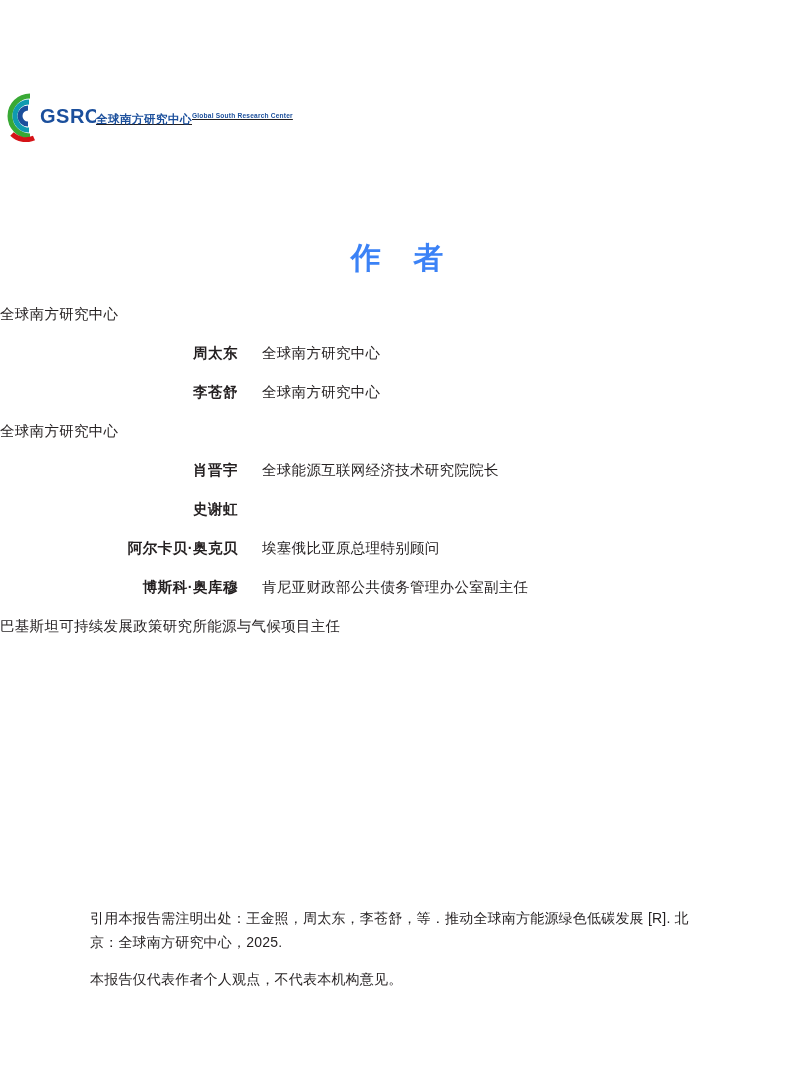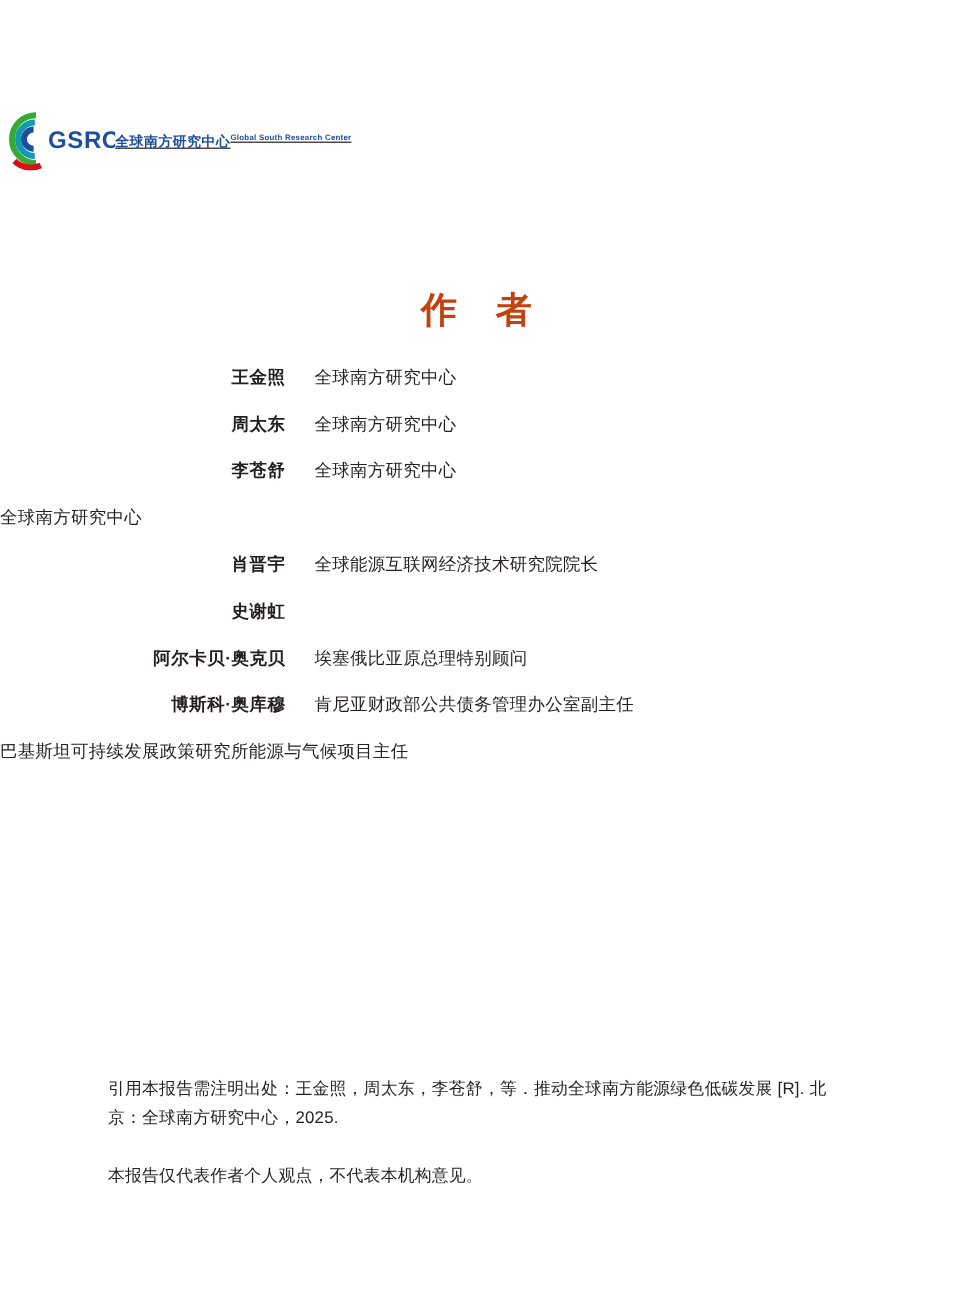--- a/index.html
+++ b/index.html
@@ -64,21 +64,21 @@
 
   
   .title {
     position: absolute;
     top: 238px;
     left: 0;
     width: 794px;
     text-align: center;
     font-size: 30px;
     font-weight: bold;
-    color: #c2410c;
+    color: #3b82f6;
     letter-spacing: 12px;
     text-indent: 12px;
   }
 
   
   .authors {
     position: absolute;
     top: 305px;
     left: 0;
     width: 794px;
@@ -113,21 +113,21 @@
     right: 80px;
     bottom: 86px;
   }
   .footer-line {
     font-size: 14px;
     color: #231f20;
     line-height: 1.75;
     letter-spacing: 0.2px;
   }
   .footer-line.second {
-    margin-top: 23px;
+    margin-top: 12px;
   }
 </style>
 </head>
 <body>
 
 <div class="page">
 
   <div class="logo-block">
     <div class="logo-mark">
       <svg class="logo-svg" width="96" height="52" viewBox="0 0 96 52">
@@ -141,21 +141,20 @@
       </svg>
     </div>
     <div class="logo-cn">全球南方研究中心</div>
     <div class="logo-en">Global South Research Center</div>
   </div>
 
   <div class="title">作    者</div>
 
   <div class="authors">
     <div class="author-row">
-      <div class="author-name">王金照</div>
       <div class="author-affil">全球南方研究中心</div>
     </div>
     <div class="author-row">
       <div class="author-name">周太东</div>
       <div class="author-affil">全球南方研究中心</div>
     </div>
     <div class="author-row">
       <div class="author-name">李苍舒</div>
       <div class="author-affil">全球南方研究中心</div>
     </div>

